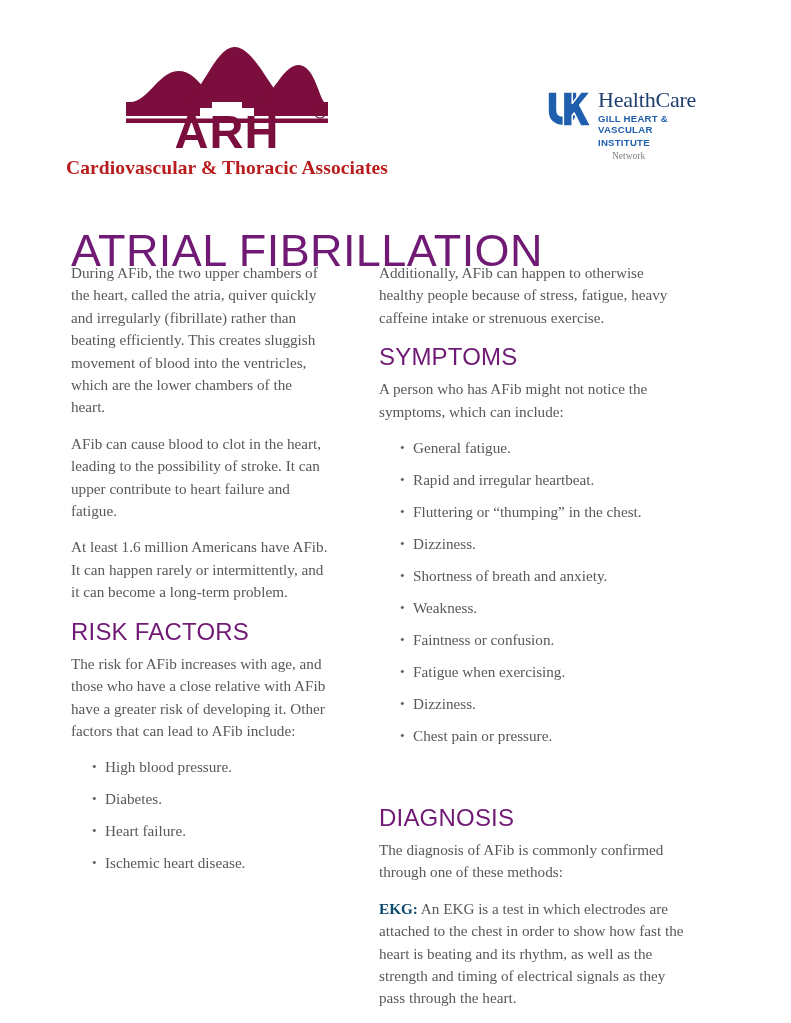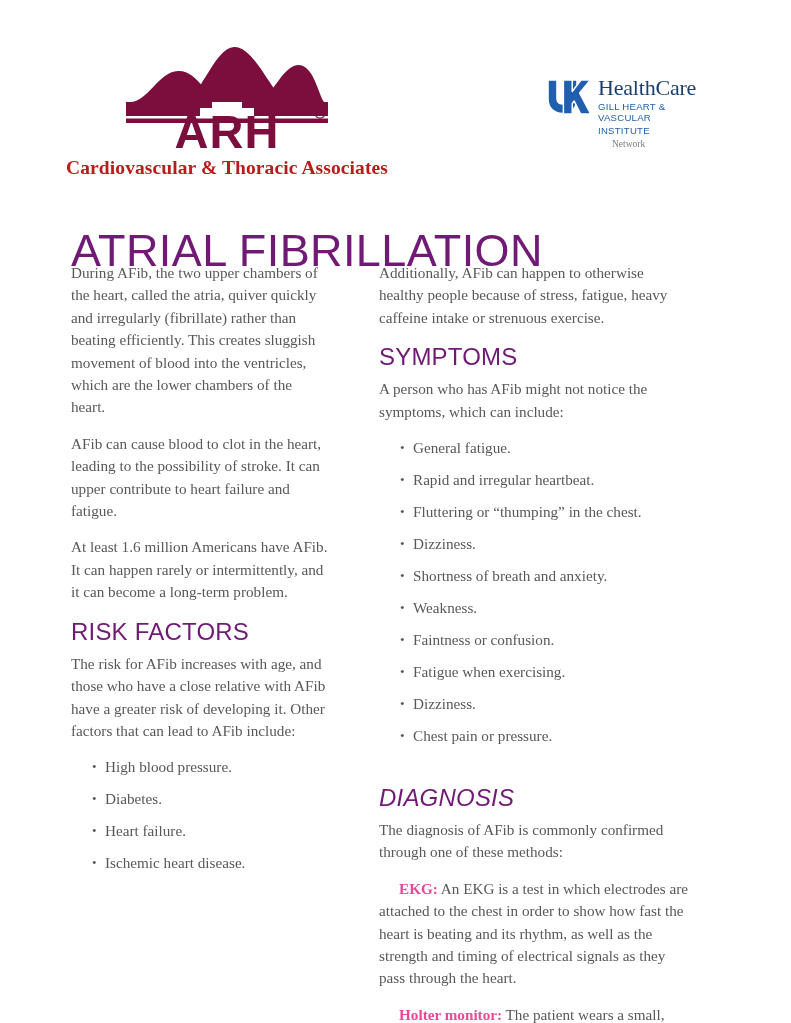--- a/index.html
+++ b/index.html
@@ -50,21 +50,21 @@
     font-weight: bold;
     font-size: 19.5px;
     letter-spacing: 0.1px;
     color: #b91c1c;
     white-space: nowrap;
   }
 
   .uk-logo {
     position: absolute;
     left: 546px;
-    top: 76px;
+    top: 88px;
     width: 175px;
     display: flex;
     align-items: flex-start;
   }
   .uk-mark {
     width: 46px;
     height: 40px;
     flex: 0 0 auto;
     margin-top: 1px;
   }
@@ -75,21 +75,21 @@
   }
   .uk-healthcare {
     font-family: "Liberation Serif", serif;
     font-size: 22px;
     line-height: 22px;
     color: #1d3f6e;
     letter-spacing: -0.2px;
   }
   .uk-gill {
     font-family: "Liberation Sans", sans-serif;
-    font-weight: normal;
+    font-weight: bold;
     font-size: 9.6px;
     line-height: 11px;
     letter-spacing: 0.25px;
     color: #1f5fae;
     margin-top: 2px;
   }
   .uk-network {
     font-family: "Liberation Serif", serif;
     font-size: 9.5px;
     line-height: 11px;
@@ -136,21 +136,21 @@
 
   h2.section {
     margin: 10px 0 7px 0;
     font-family: "Liberation Sans", sans-serif;
     font-weight: normal;
     font-size: 24px;
     line-height: 28px;
     letter-spacing: 0.2px;
     color: #701a75;
   }
-  h2.section.tight { margin-top: 1px; font-style: italic; }
+  h2.section.tight { margin-top: 21px; }
 
   ul.bullets {
     list-style: none;
     margin: 6px 0 0 0;
     padding: 0 0 0 21px;
   }
   ul.bullets li {
     position: relative;
     font-family: "Liberation Serif", serif;
     font-size: 15.2px;
@@ -163,22 +163,21 @@
     content: "\2022";
     position: absolute;
     left: 0;
     top: -0.5px;
     font-size: 13px;
     color: #58585a;
   }
 
   .lead-in {
     font-weight: bold;
-    color: #ec4899;
-    margin-left: 20px;
+    color: #0c4a6e;
   }
 
   .gap-diagnosis { height: 26px; }
 </style>
 </head>
 <body>
 
 <div class="page">
 
   <div class="header">

